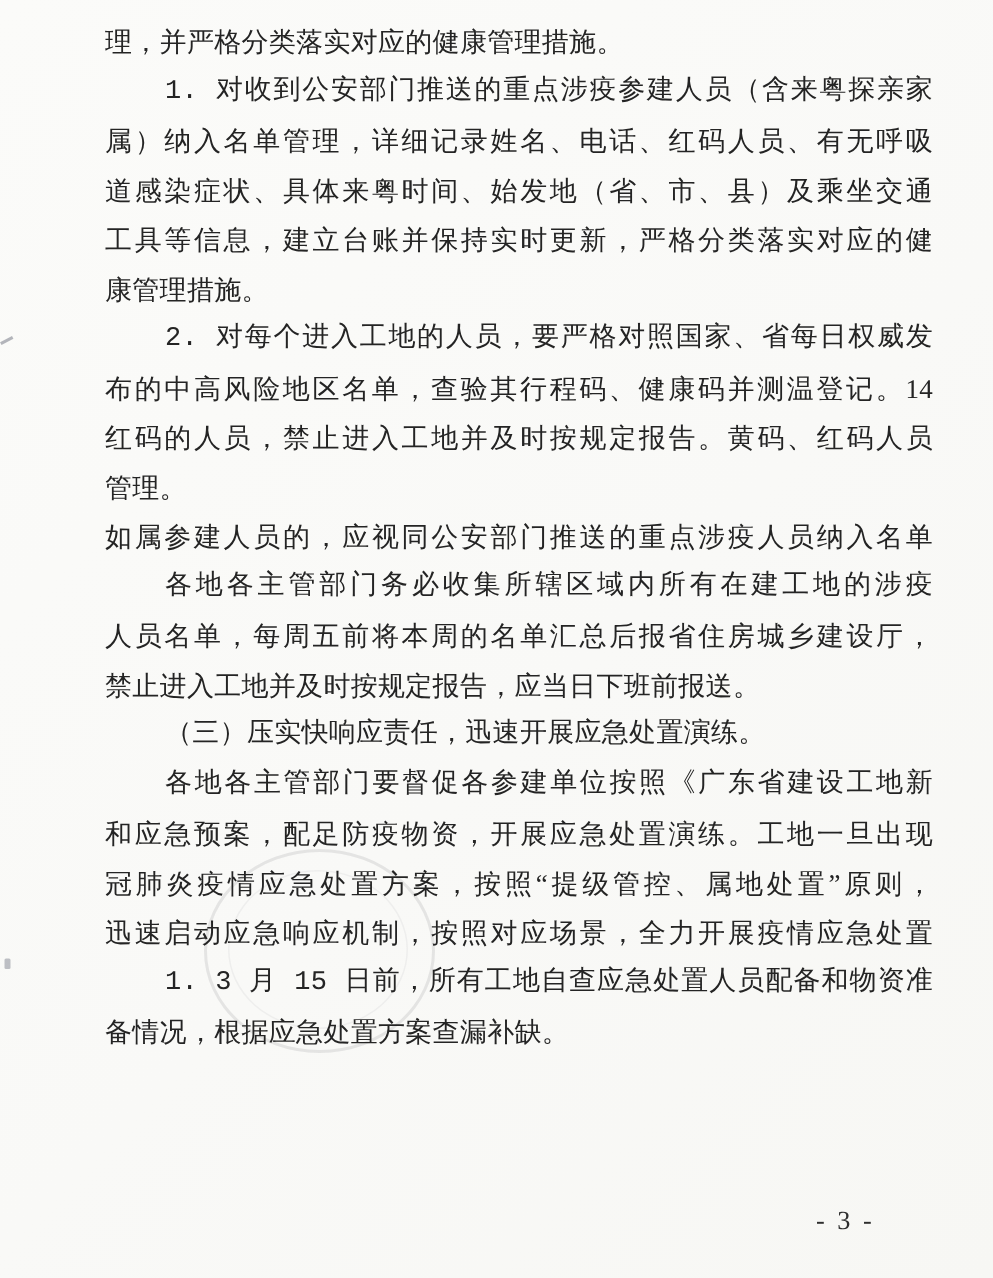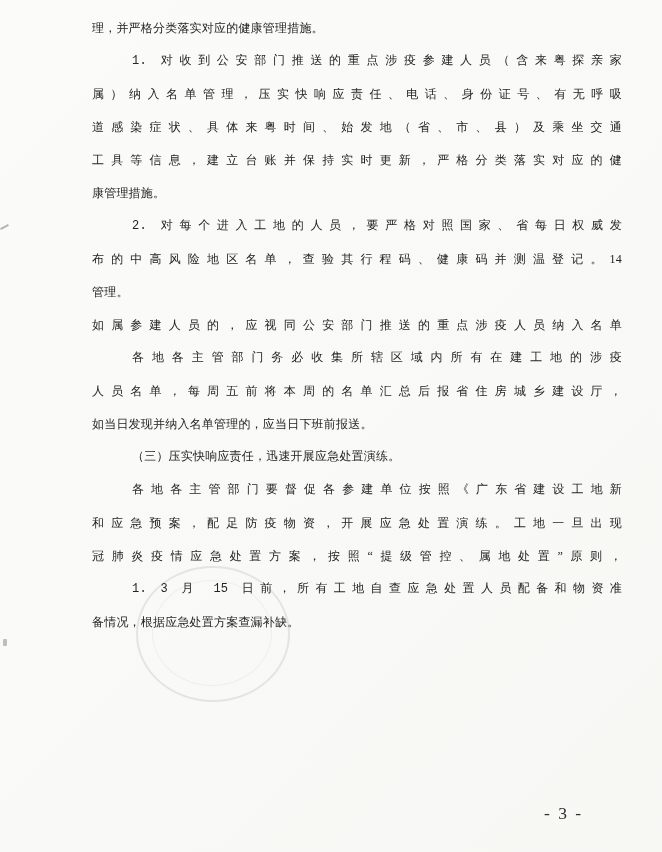--- a/index.html
+++ b/index.html
@@ -21,25 +21,24 @@
   }
   .doc-body {
     position: absolute;
     left: 70px;
     top: 12px;
     width: 552px;
   }
   .line {
     height: 33px;
     line-height: 33px;
-    font-size: 12px;
+    font-size: 18px;
     color: #242424;
     white-space: nowrap;
     letter-spacing: 0.2px;
-    margin-left: 22px;
   }
   .line.justify {
     white-space: normal;
     text-align: justify;
     text-align-last: justify;
   }
   .line.indent {
     text-indent: 40px;
     font-family: Liberation Mono, monospace;
   }
@@ -99,34 +98,36 @@
 
   <div class="stamp-bleed">
     <div class="stamp-bleed-inner"></div>
   </div>
   <div class="artifact-1"></div>
   <div class="artifact-2"></div>
 
   <div class="doc-body">
     <div class="line">理，并严格分类落实对应的健康管理措施。</div>
     <div class="line indent justify">1. 对收到公安部门推送的重点涉疫参建人员（含来粤探亲家</div>
-    <div class="line justify">属）纳入名单管理，压实快响应责任、电话、身份证号、有无呼吸</div>
+    <div class="line justify">属）纳入名单管理，详细记录姓名、电话、红码人员、有无呼吸</div>
     <div class="line justify">道感染症状、具体来粤时间、始发地（省、市、县）及乘坐交通</div>
     <div class="line justify">工具等信息，建立台账并保持实时更新，严格分类落实对应的健</div>
     <div class="line">康管理措施。</div>
     <div class="line indent justify">2. 对每个进入工地的人员，要严格对照国家、省每日权威发</div>
     <div class="line justify">布的中高风险地区名单，查验其行程码、健康码并测温登记。14</div>
+    <div class="line justify">红码的人员，禁止进入工地并及时按规定报告。黄码、红码人员</div>
     <div class="line">管理。</div>
     <div class="line justify">如属参建人员的，应视同公安部门推送的重点涉疫人员纳入名单</div>
     <div class="line indent justify">各地各主管部门务必收集所辖区域内所有在建工地的涉疫</div>
     <div class="line justify">人员名单，每周五前将本周的名单汇总后报省住房城乡建设厅，</div>
-    <div class="line">如当日发现并纳入名单管理的，应当日下班前报送。</div>
+    <div class="line">禁止进入工地并及时按规定报告，应当日下班前报送。</div>
     <div class="line indent">（三）压实快响应责任，迅速开展应急处置演练。</div>
     <div class="line indent justify">各地各主管部门要督促各参建单位按照《广东省建设工地新</div>
     <div class="line justify">和应急预案，配足防疫物资，开展应急处置演练。工地一旦出现</div>
     <div class="line justify">冠肺炎疫情应急处置方案，按照“提级管控、属地处置”原则，</div>
+    <div class="line justify">迅速启动应急响应机制，按照对应场景，全力开展疫情应急处置</div>
     <div class="line indent justify">1. 3 月 15 日前，所有工地自查应急处置人员配备和物资准</div>
     <div class="line">备情况，根据应急处置方案查漏补缺。</div>
   </div>
 
   <div class="page-number">- 3 -</div>
 
 </div>
 
 </body></html>

